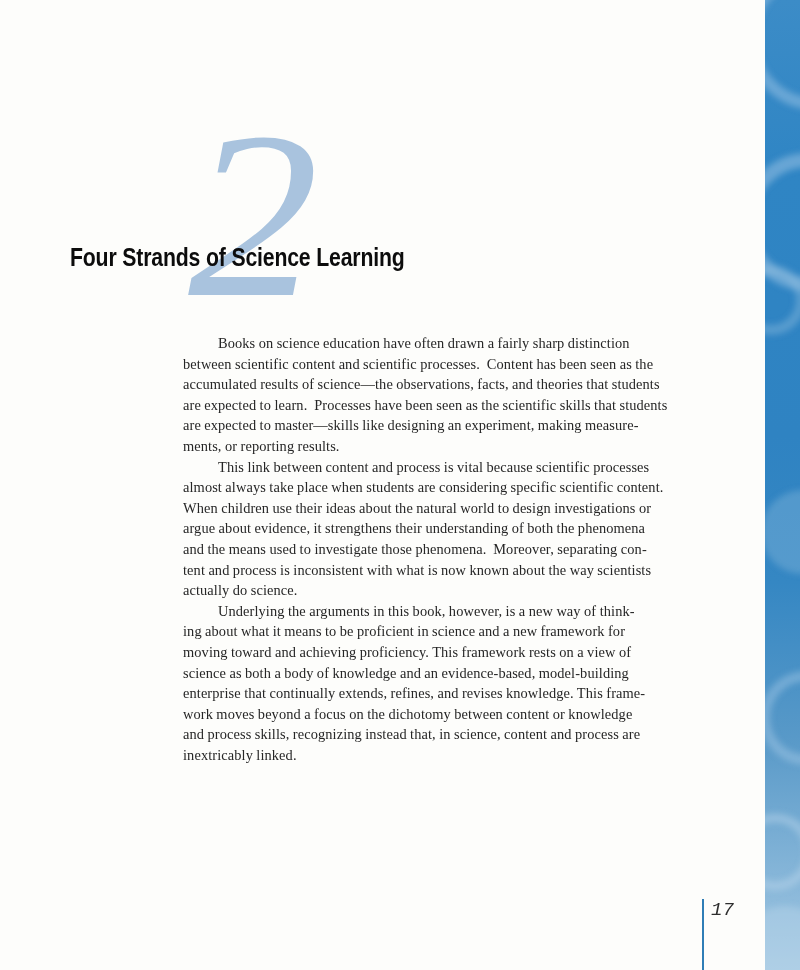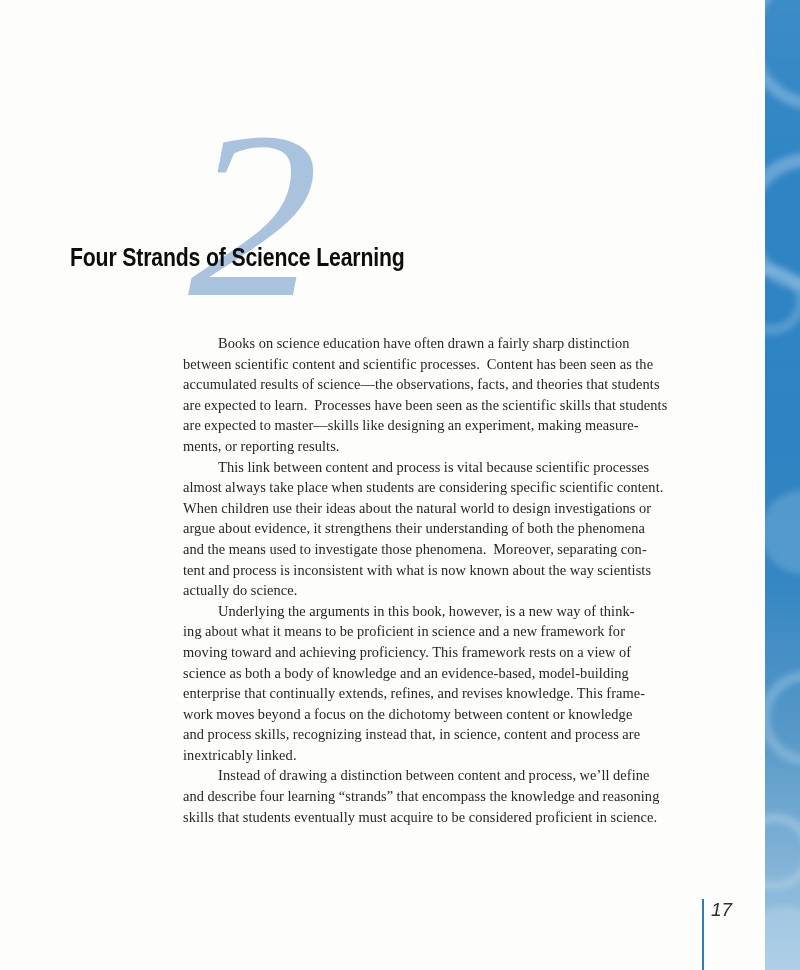--- a/index.html
+++ b/index.html
@@ -70,21 +70,21 @@
     top: 899px;
     width: 2px;
     height: 71px;
     background: #2f7db6;
     z-index: 2;
   }
   .folio {
     position: absolute;
     left: 711px;
     top: 899px;
-    font-family: Liberation Sans, sans-serif;
+    font-family: Liberation Mono, monospace;
     font-style: italic;
     font-size: 19px;
     color: #2e2e2e;
     z-index: 2;
   }
 
   
   .side-band {
     position: absolute;
     left: 765px;
@@ -127,23 +127,20 @@
 tent and process is inconsistent with what is now known about the way scientists
 actually do science.</p>
     <p class="para indent">Underlying the arguments in this book, however, is a new way of think-
 ing about what it means to be proficient in science and a new framework for
 moving toward and achieving proficiency. This framework rests on a view of
 science as both a body of knowledge and an evidence-based, model-building
 enterprise that continually extends, refines, and revises knowledge. This frame-
 work moves beyond a focus on the dichotomy between content or knowledge
 and process skills, recognizing instead that, in science, content and process are
 inextricably linked.</p>
-    <p class="para indent">Instead of drawing a distinction between content and process, we’ll define
-and describe four learning “strands” that encompass the knowledge and reasoning
-skills that students eventually must acquire to be considered proficient in science.</p>
   </div>
 
   <div class="folio-rule"></div>
   <div class="folio">17</div>
 
   <div class="side-band">
     <svg width="35" height="970" viewBox="0 0 35 970">
       <defs>
         <filter id="soft" x="-50%" y="-50%" width="200%" height="200%">
           <feGaussianBlur stdDeviation="3"></feGaussianBlur>

